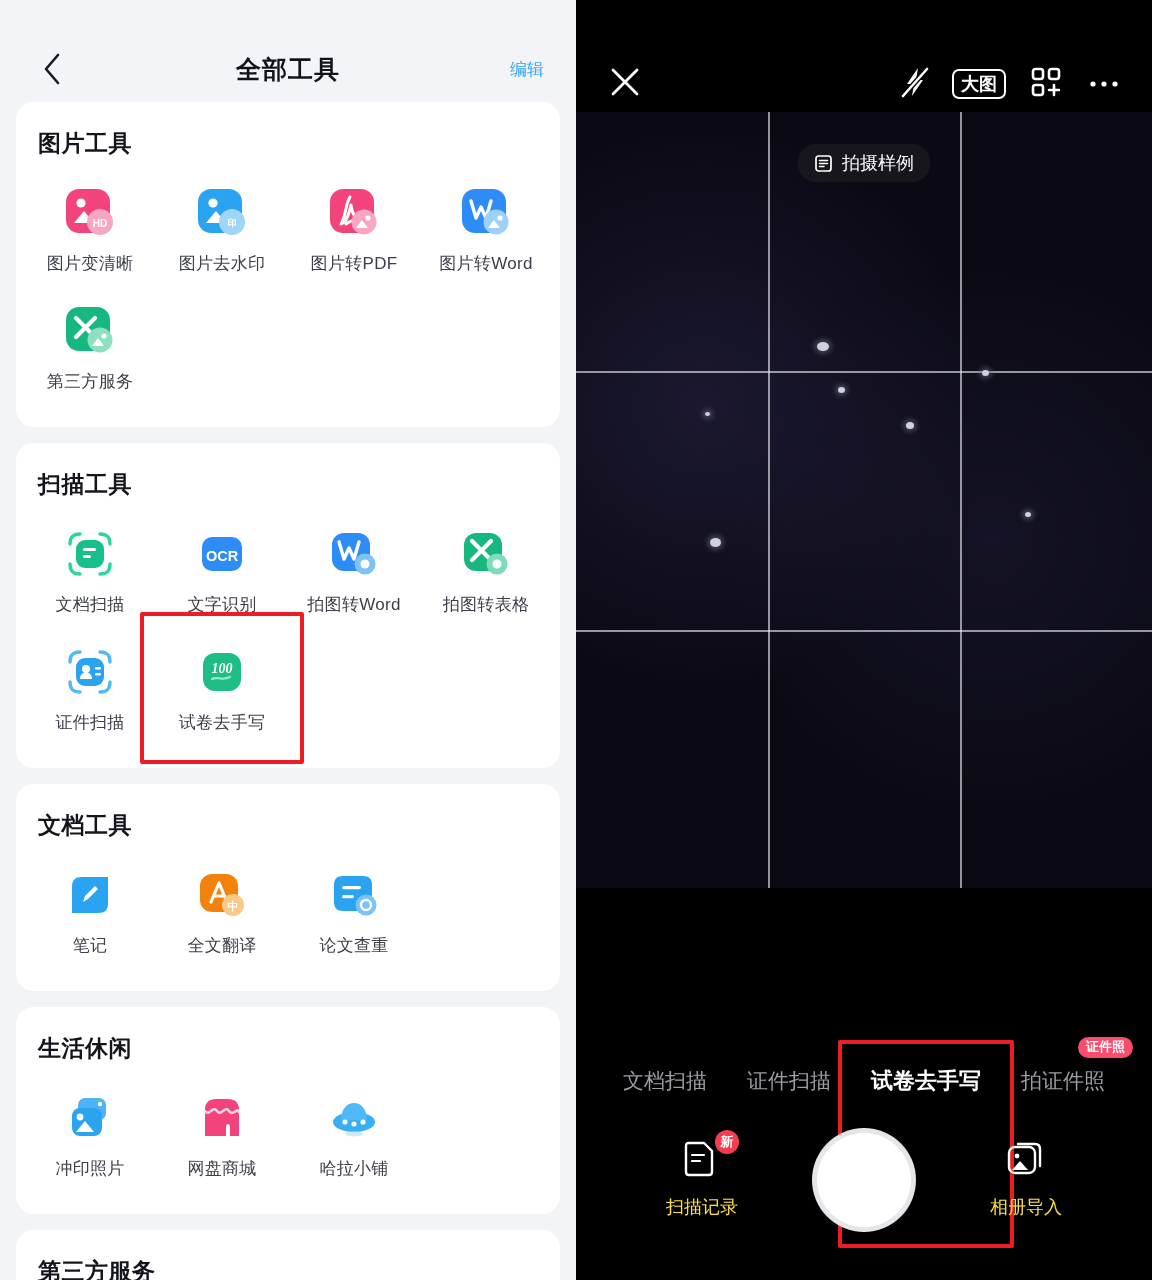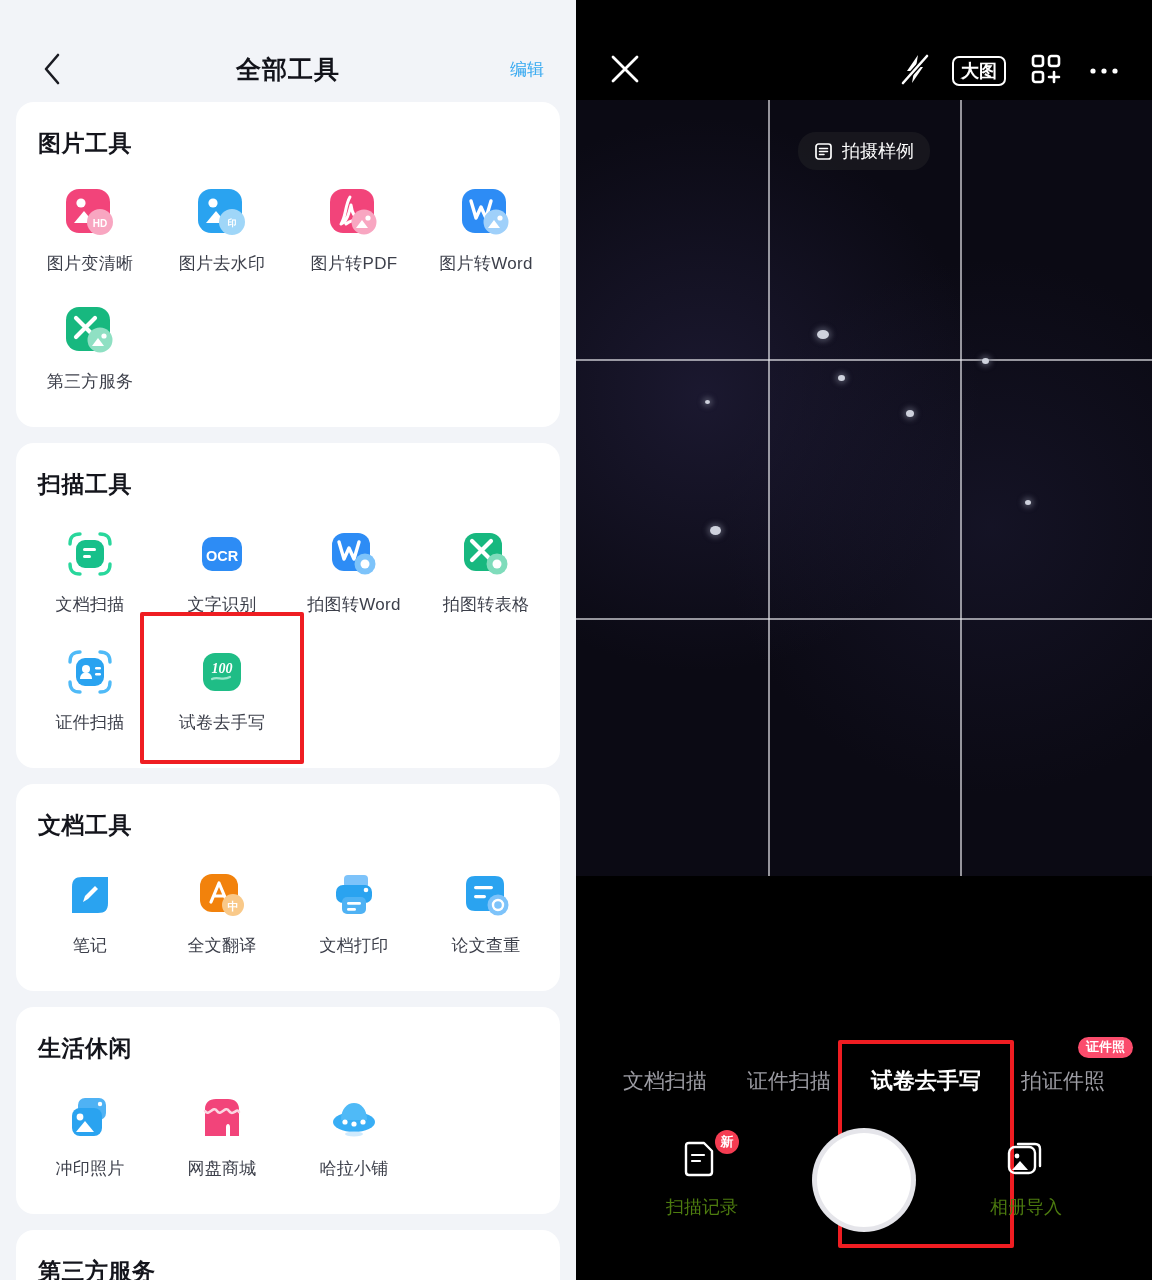--- a/index.html
+++ b/index.html
@@ -91,21 +91,21 @@
 
   
   .right-panel {
     width: 576px; height: 1280px;
     background: #000;
     position: relative;
     overflow: hidden;
     color: #fff;
   }
   .cam-topbar {
-    position: absolute; top: 35px; left: 0; right: 0;
+    position: absolute; top: 48px; left: 0; right: 0;
     height: 72px;
     display: flex; align-items: center;
     padding: 0 26px;
     z-index: 5;
   }
   .cam-ic {
     display: flex; align-items: center; justify-content: center;
     cursor: pointer;
   }
   .cam-close { width: 46px; height: 46px; }
@@ -119,21 +119,21 @@
     font-weight: 700;
     line-height: 1;
     margin-right: 18px;
     letter-spacing: 0px;
   }
   .cam-grid-add { width: 44px; height: 44px; margin-right: 14px; }
   .cam-dots { width: 44px; height: 44px; }
 
   .viewfinder {
     position: absolute;
-    top: 100px; left: 0;
+    top: 112px; left: 0;
     width: 576px; height: 776px;
     background:
       radial-gradient(circle at 22% 38%, rgba(40,36,70,0.55) 0%, rgba(0,0,0,0) 42%),
       radial-gradient(circle at 72% 55%, rgba(32,30,58,0.45) 0%, rgba(0,0,0,0) 45%),
       #0b0a14;
     overflow: hidden;
   }
   .vf-gridline { position: absolute; background: rgba(235,235,240,0.62); }
   .vf-v1 { left: 192px; top: 0; width: 1.5px; height: 776px; }
   .vf-v2 { left: 384px; top: 0; width: 1.5px; height: 776px; }
@@ -203,21 +203,21 @@
     padding: 0 72px;
     z-index: 6;
   }
   .cam-action {
     display: flex; flex-direction: column; align-items: center;
     cursor: pointer; position: relative;
     width: 108px;
   }
   .cam-action-icon { position: relative; width: 40px; height: 40px; margin-bottom: 14px; }
   .cam-action-icon svg { display: block; }
-  .cam-action-label { font-size: 18px; color: #4d7c0f; white-space: nowrap; }
+  .cam-action-label { font-size: 18px; color: #fde047; white-space: nowrap; }
   .new-badge {
     position: absolute;
     top: -11px; right: -17px;
     background: #f53c52;
     color: #fff;
     font-size: 13px; font-weight: 700;
     border-radius: 50%;
     width: 24px; height: 24px;
     display: flex; align-items: center; justify-content: center;
   }
@@ -426,33 +426,20 @@
             <svg viewBox="0 0 52 52">
               <rect x="4" y="5" width="38" height="38" rx="12" fill="#f2820c"></rect>
               <path d="M15 33 L23 14 L31 33 M18 27 L28 27" stroke="#fff" stroke-width="3.2" fill="none" stroke-linecap="round" stroke-linejoin="round"></path>
               <circle cx="37" cy="36" r="11" fill="#f9c989"></circle>
               <text x="37" y="40.5" font-size="11" font-weight="700" fill="#fff" text-anchor="middle" font-family="Liberation Sans, sans-serif">中</text>
             </svg>
           </div>
           <div class="tool-label">全文翻译</div>
         </div>
 
-        <div class="tool">
-          <div class="tool-icon">
-            <svg viewBox="0 0 52 52">
-              <rect x="16" y="6" width="24" height="13" rx="4" fill="#7dc3fa"></rect>
-              <rect x="8" y="16" width="36" height="18" rx="7" fill="#2aa3f0"></rect>
-              <rect x="14" y="28" width="24" height="17" rx="5" fill="#4fb2f4"></rect>
-              <rect x="19" y="33" width="14" height="2.8" rx="1.4" fill="#fff"></rect>
-              <rect x="19" y="39" width="9" height="2.8" rx="1.4" fill="#fff"></rect>
-              <circle cx="38" cy="21" r="2.3" fill="#fff"></circle>
-            </svg>
-          </div>
-          <div class="tool-label">文档打印</div>
-        </div>
 
         <div class="tool">
           <div class="tool-icon">
             <svg viewBox="0 0 52 52">
               <path d="M6 16 C6 10 9 7 15 7 L35 7 C41 7 44 10 44 16 L44 33 C44 39 41 42 35 42 L15 42 C9 42 6 39 6 33 Z" fill="#2aa3f0"></path>
               <rect x="14" y="17" width="19" height="3.2" rx="1.6" fill="#fff"></rect>
               <rect x="14" y="26" width="12" height="3.2" rx="1.6" fill="#fff"></rect>
               <circle cx="38" cy="36" r="10.5" fill="#7dc3fa"></circle>
               <circle cx="38" cy="36" r="5" fill="none" stroke="#fff" stroke-width="2.4"></circle>
             </svg>

